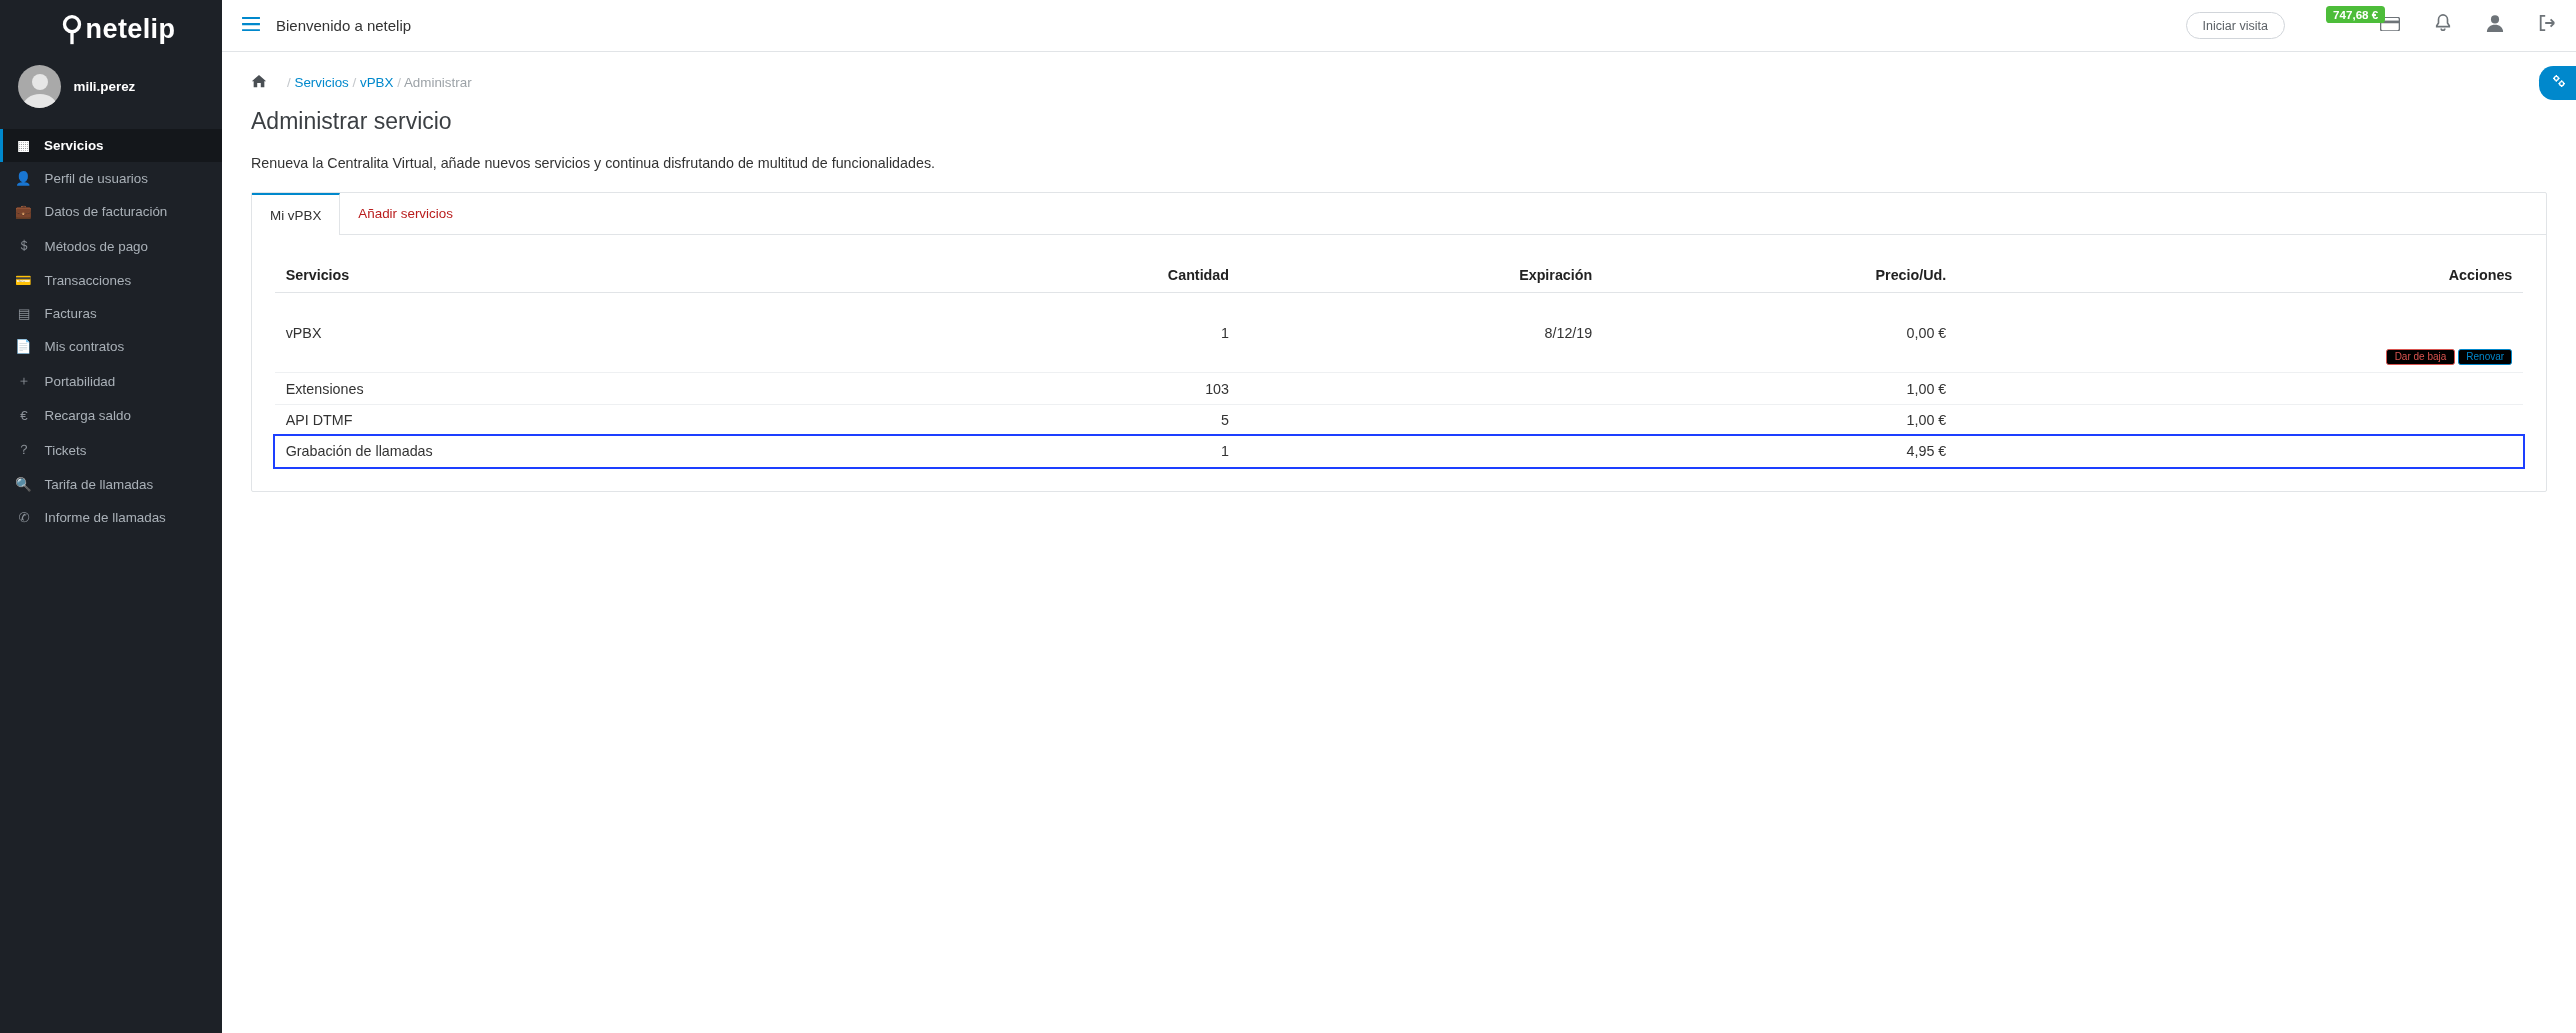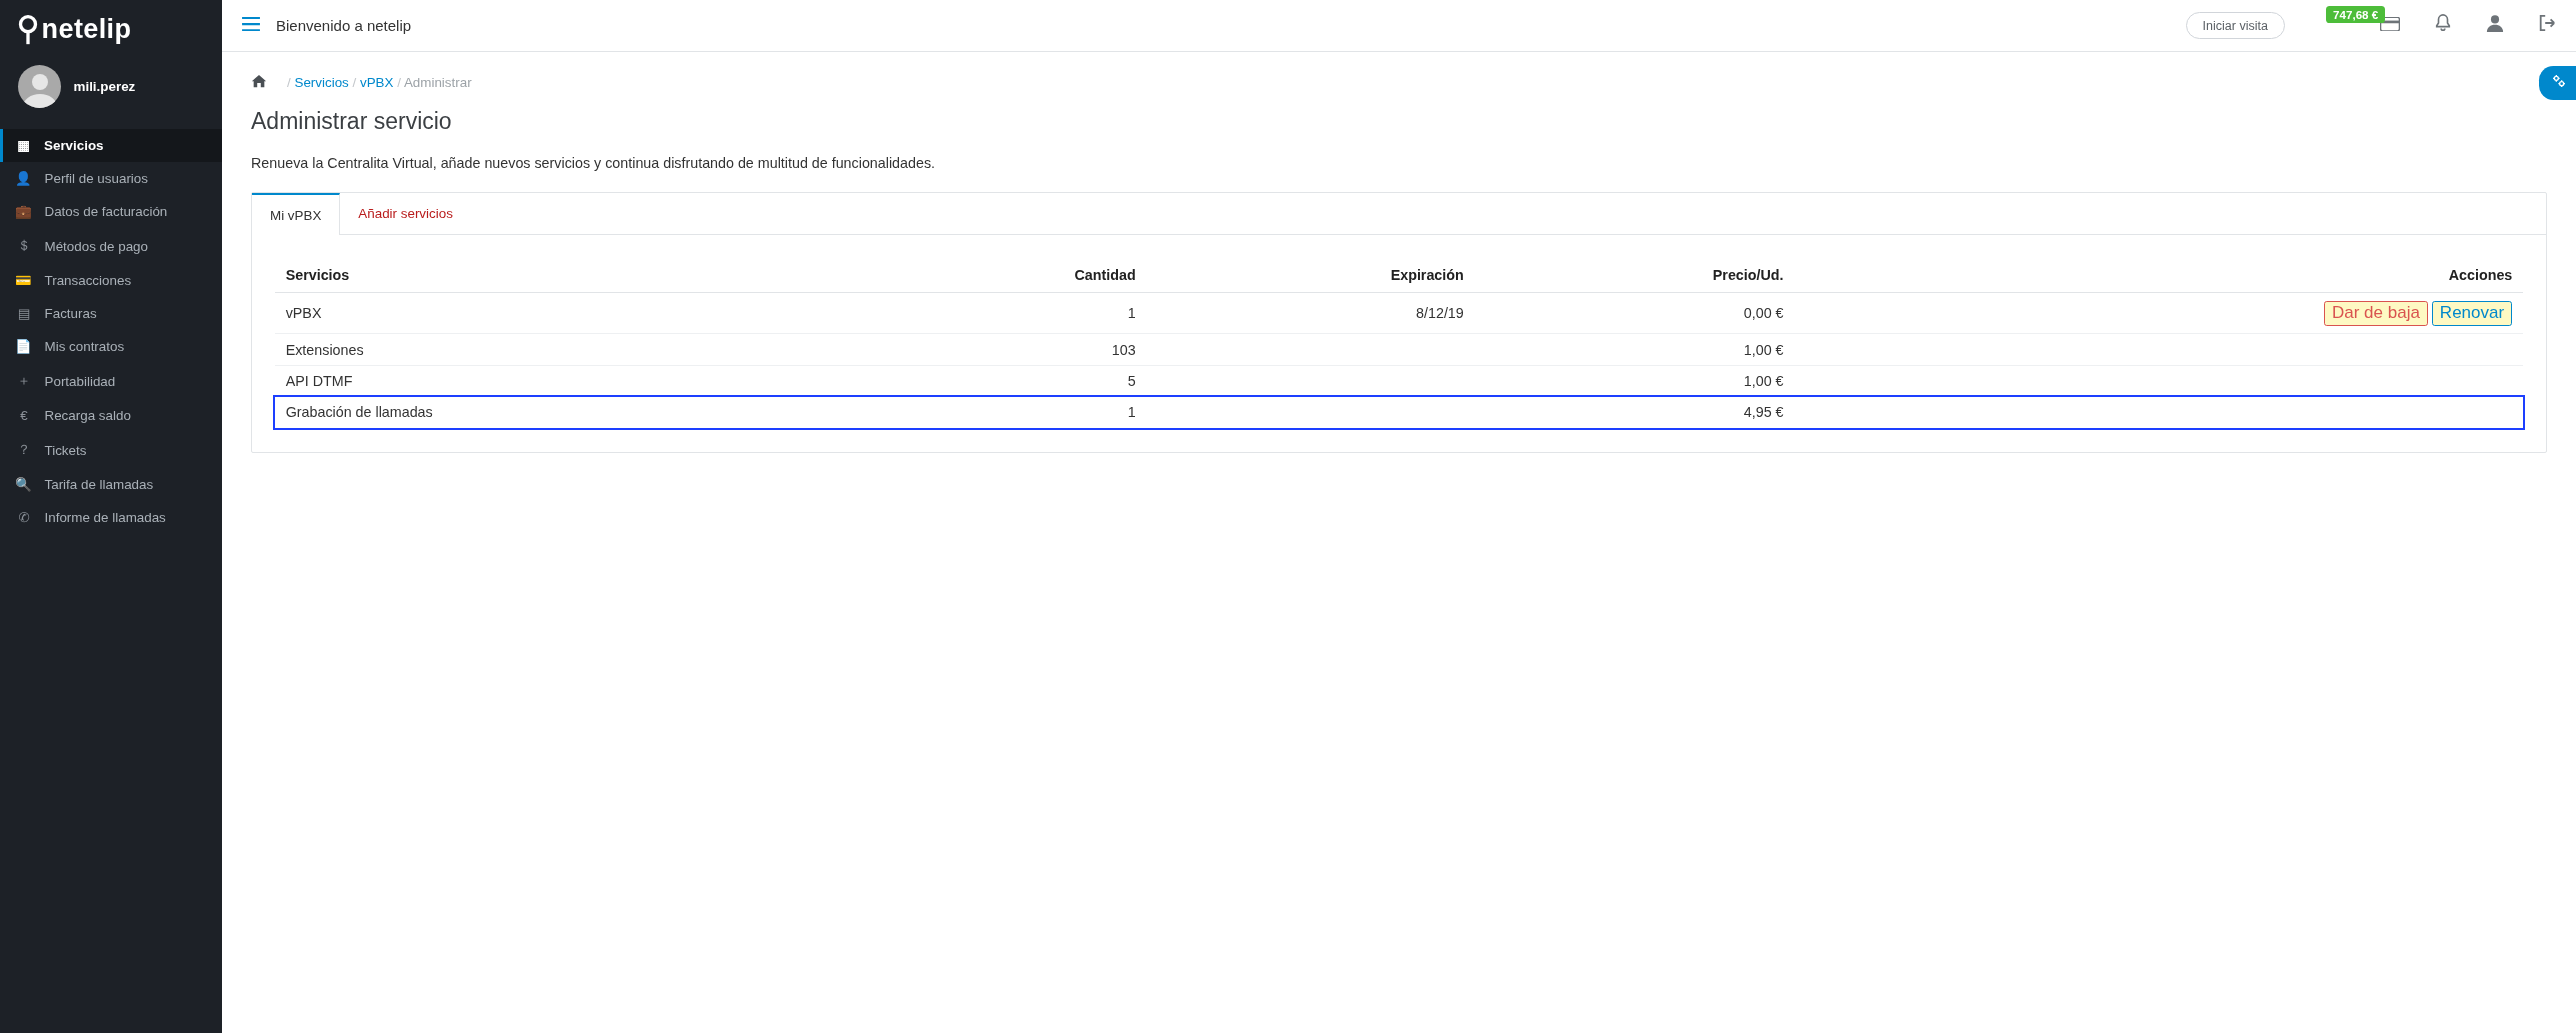--- a/index.html
+++ b/index.html
@@ -1,21 +1,21 @@
 <!DOCTYPE html>
 <html style="font-size:14.3px"><head>
 <meta charset="utf-8">
 <style>
   * { box-sizing: border-box; margin: 0; padding: 0; }
   html, body { height: 100%; font-family: -apple-system, BlinkMacSystemFont, "Segoe UI", Helvetica, Arial, sans-serif; color:#333; }
   body { display:flex; background:#fff; }
 
   
   .sidebar { width:222px; min-width:222px; background:#1d2127; color:#fff; display:flex; flex-direction:column; }
-  .logo-wrap { padding:14.3px 18px 9px; }
+  .logo-wrap { padding:14.3px 18px 9px;margin-left:44px; }
   .logo { display:flex; align-items:center; gap:3.6px; color:#fff; font-weight:700; font-size:27px; letter-spacing:0.4px; }
   .logo svg { height:30px; }
   .profile { display:flex; align-items:center; gap:12.5px; padding:10.7px 18px 21.5px; }
   .avatar { width:43px; height:43px; border-radius:50%; background:#a9a9a9; position:relative; overflow:hidden; }
   .avatar::before { content:""; position:absolute; left:50%; top:9px; transform:translateX(-50%); width:16px; height:16px; border-radius:50%; background:#e6e6e6; }
   .avatar::after  { content:""; position:absolute; left:50%; bottom:-10.7px; transform:translateX(-50%); width:34px; height:25px; border-radius:50% 50% 0 0; background:#e6e6e6; }
   .username { font-weight:700; font-size:13.4px; color:#fff; }
   .nav { list-style:none; }
   .nav-item { display:flex; align-items:center; gap:12.5px; padding:9px 16px; color:#aab1b8; font-size:13.4px; cursor:pointer; }
   .nav-item .nav-icon { width:16px; display:inline-flex; justify-content:center; color:#8b9198; }
@@ -49,21 +49,21 @@
   .tabs { display:flex; border-bottom:0.9px solid #e1e4e7; }
   .tab { padding:12.5px 18px; font-size:13.4px; color:#b91c1c; cursor:pointer; }
   .tab.active { color:#333; border-top:2.7px solid #0088cc; border-right:0.9px solid #e1e4e7; background:#fff; margin-bottom:-0.9px; font-weight:500; }
   .panel-body { padding:23px; }
 
   table.svc { width:100%; border-collapse:collapse; font-size:14.3px; }
   table.svc th { text-align:left; font-weight:700; padding:9px 10.7px; border-bottom:0.9px solid #e1e4e7; color:#222; }
   table.svc th.num, table.svc td.num { text-align:right; }
   table.svc td { padding:7.2px 10.7px; border-bottom:0.9px solid #eef0f2; color:#333; }
   tr.highlight { outline:2.7px solid #1d3fff; outline-offset:-0.9px; }
-  .btn-sm { display:inline-block; font-size:17px; padding:1.8px 7.2px; border-radius:2.7px; background:#fef9c3; cursor:pointer; }
+  .btn-sm { display:inline-block; font-size:10px; padding:1.8px 7.2px; border-radius:2.7px; background:#000000; cursor:pointer;margin-top:48px; }
   .btn-danger { border:0.9px solid #d9534f; color:#d9534f; }
   .btn-primary { border:0.9px solid #0088cc; color:#0088cc; margin-left:3.6px; }
   .actions-cell { text-align:right; white-space:nowrap; }
 
   
   .i { font-style:normal; }
 </style>
 </head>
 <body>
 

